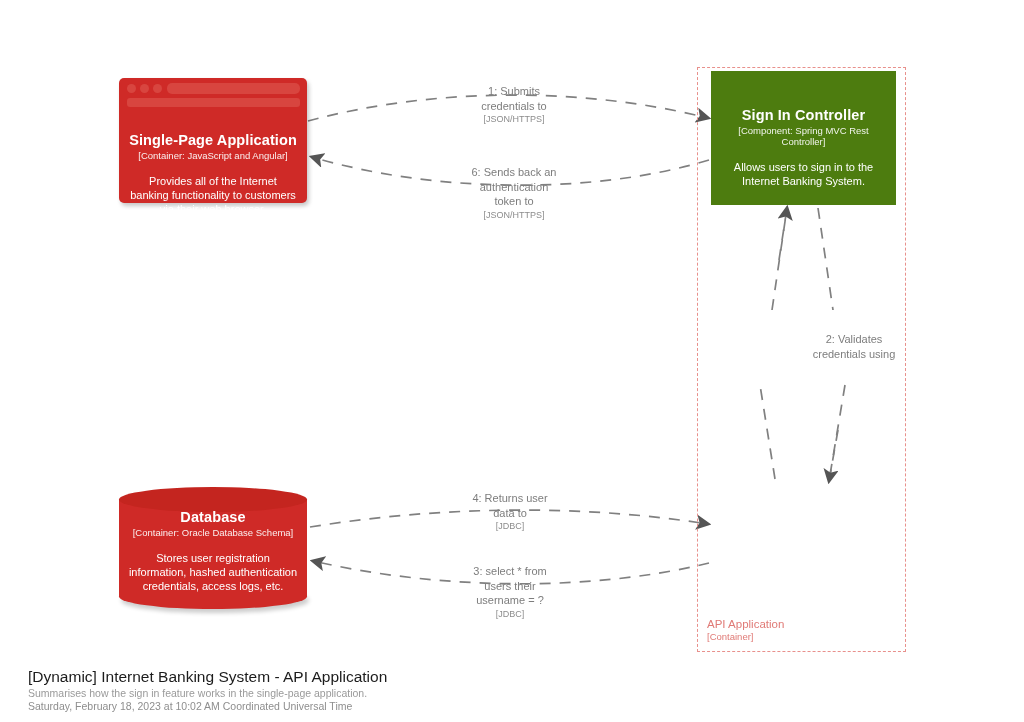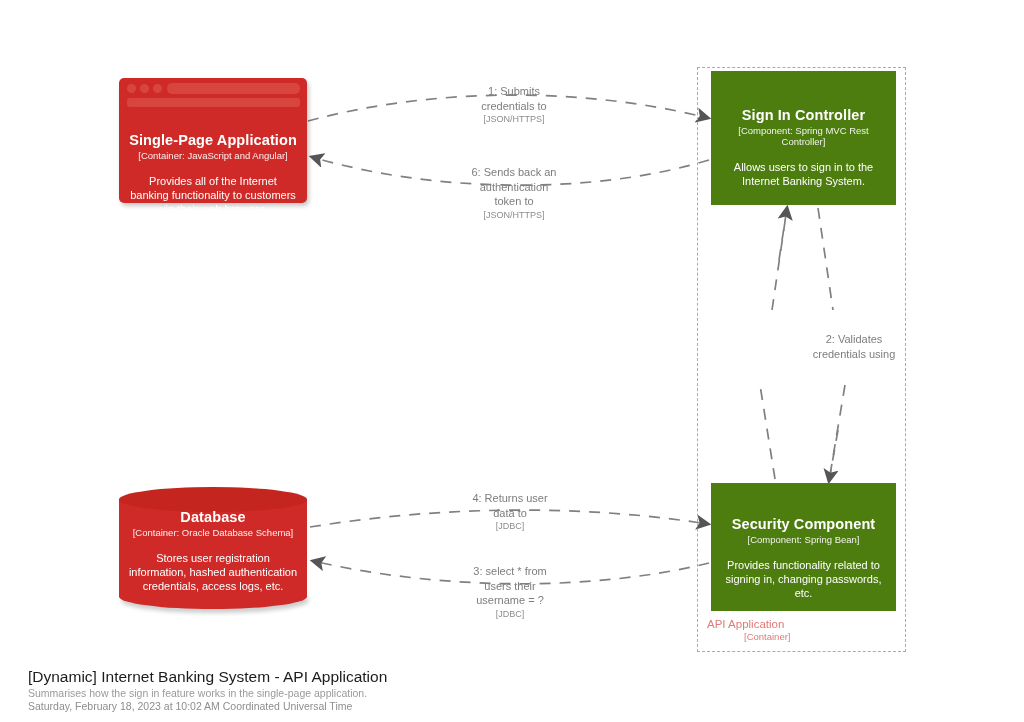--- a/index.html
+++ b/index.html
@@ -38,21 +38,21 @@
   #db .cyl-bot{position:absolute;left:0;top:97px;width:188px;height:25px;border-radius:50%;
       background:#cf2a27;box-shadow:2px 4px 4px rgba(0,0,0,.20);}
   #db .inner{position:absolute;left:0;right:0;top:22px;padding:0 8px;}
   #db .ttl{font-size:14.5px;}
 
   
   #boundary{position:absolute;left:697px;top:67px;width:209px;height:585px;
       border:1.6px dashed #e8908c;background:transparent;box-sizing:border-box;}
   #boundary .blabel{position:absolute;left:9px;bottom:8px;text-align:left;color:#e07a76;}
   #boundary .bname{font-size:11.5px;line-height:14px;}
-  #boundary .btech{font-size:9.5px;line-height:12px;margin-left:37px;}
+  #boundary .btech{font-size:9.5px;line-height:12px;}
 
   
   .comp{background:#4d7c0f;}
   #signin{left:711px;top:71px;width:185px;height:134px;}
   #signin .inner{position:absolute;left:0;right:0;top:36px;padding:0 9px;}
   #signin .ttl{font-size:14.5px;}
   #security{left:711px;top:483px;width:185px;height:128px;}
   #security .inner{position:absolute;left:0;right:0;top:33px;padding:0 9px;}
   #security .ttl{font-size:14.5px;}
 
@@ -127,27 +127,20 @@
   </div>
 
   <div class="node comp" id="signin">
     <div class="inner">
       <div class="ttl">Sign In Controller</div>
       <div class="tech">[Component: Spring MVC Rest Controller]</div>
       <div class="desc">Allows users to sign in to the Internet Banking System.</div>
     </div>
   </div>
 
-  <div class="node comp" id="security">
-    <div class="inner">
-      <div class="ttl">Security Component</div>
-      <div class="tech">[Component: Spring Bean]</div>
-      <div class="desc">Provides functionality related to signing in, changing passwords, etc.</div>
-    </div>
-  </div>
 
   <div class="rel" style="left:452px;top:84px;width:124px;">
     <div>1: Submits</div>
     <div>credentials to</div>
     <span class="tech">[JSON/HTTPS]</span>
   </div>
 
   <div class="rel" style="left:452px;top:165px;width:124px;">
     <div>6: Sends back an</div>
     <div>authentication</div>

